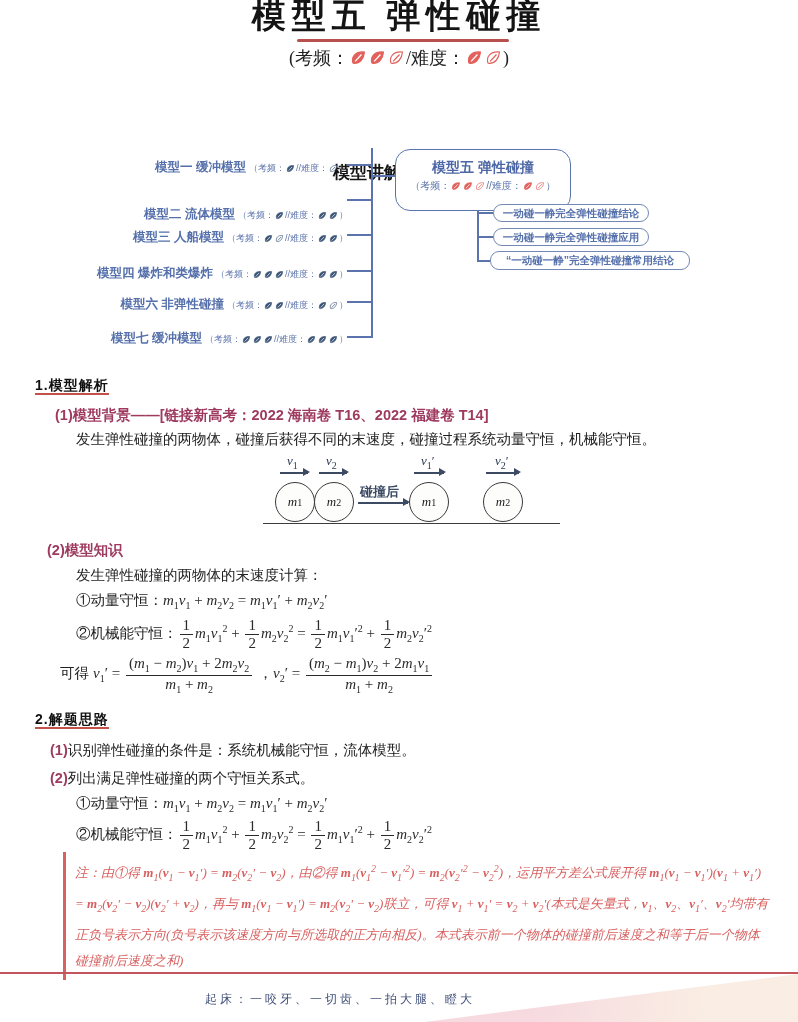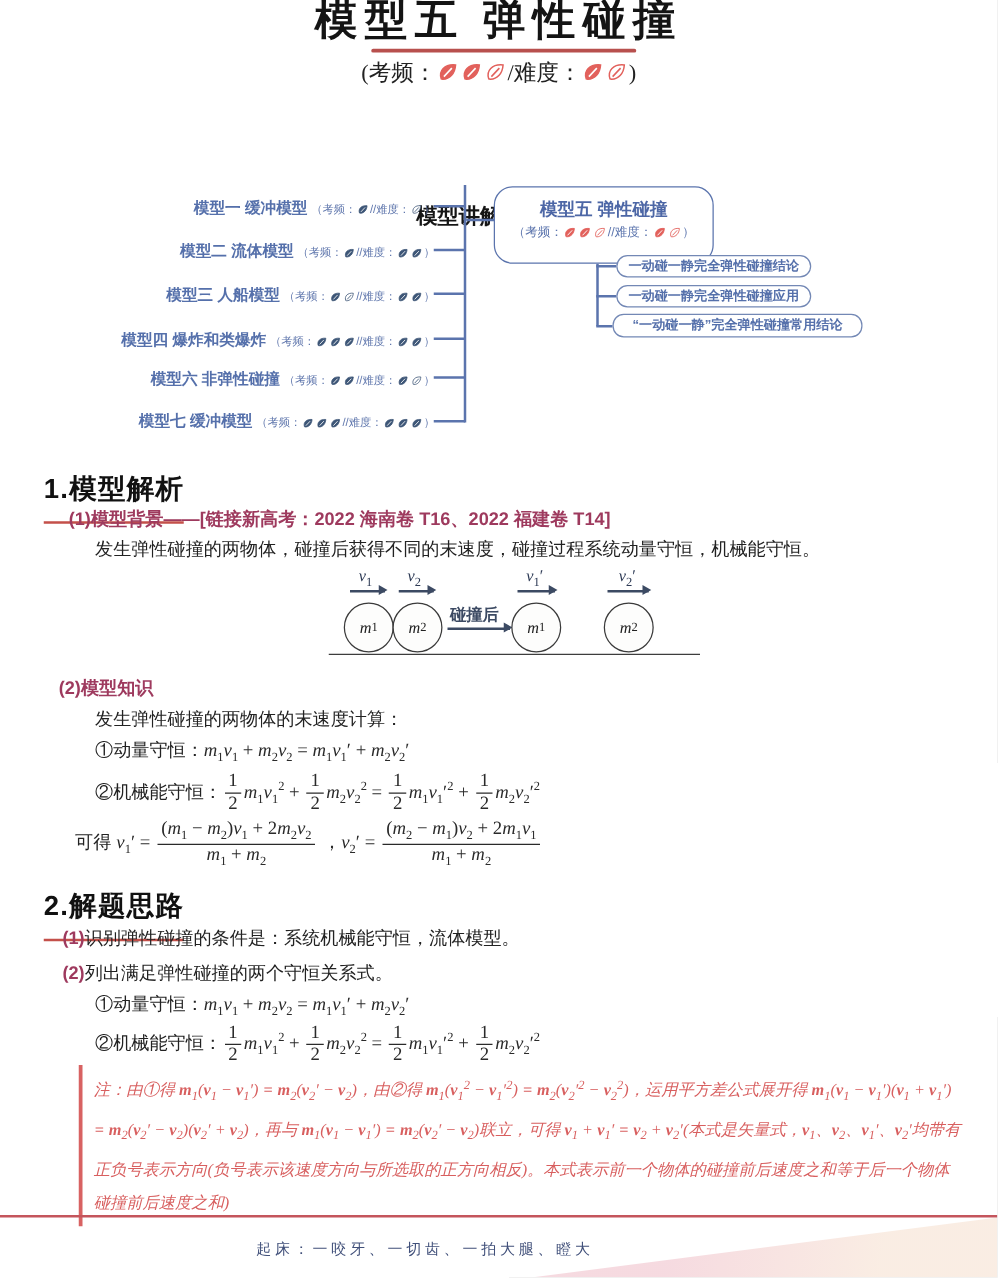--- a/index.html
+++ b/index.html
@@ -25,22 +25,22 @@
   #mm-main-box{left:395px;top:149px;width:176px;height:62px;border:1.6px solid #5b74ad;
                border-radius:15px;background:#fff;text-align:center;box-sizing:border-box;}
   #mm-main-title{margin-top:9px;font-size:14px;font-weight:bold;color:#4d67a6;}
   #mm-main-rating{font-size:10px;color:#5b74ad;margin-top:2px;}
   #mm-main-rating .leaf{width:10px;height:10px;}
   .mm-sub{position:absolute;border:1.3px solid #7388b5;border-radius:9px;background:#fff;
           text-align:center;box-sizing:border-box;font-weight:bold;color:#5570ab;
           white-space:nowrap;overflow:hidden;}
 
   
-  .sec-head{font-size:22px;font-weight:bold;color:#111;border-bottom:2.4px solid #c4504a;
-            padding-bottom:14px;letter-spacing:1px;}
+  .sec-head{font-size:14px;font-weight:bold;color:#111;border-bottom:2.4px solid #c4504a;
+            padding-bottom:0;letter-spacing:1px;}
   .rose{color:#9e3a5e;font-weight:bold;}
   .body-text{font-size:14.5px;color:#222;}
   .math{font-family:"Liberation Serif",serif;font-size:15px;color:#2a2a2a;}
   .math i{font-family:"Liberation Serif",serif;}
   sub{font-size:10px;}
   sup{font-size:10px;}
   .fr{display:inline-flex;flex-direction:column;vertical-align:middle;text-align:center;
       line-height:1.15;margin:0 2px;}
   .fr > span:first-child{border-bottom:1px solid #2a2a2a;padding:0 3px;}
   .fr > span:last-child{padding:0 3px;}
@@ -98,21 +98,21 @@
 
   <div class="abs" id="mm-title">模型讲解</div>
   <div id="mm-left">
       <div class="mm-row" style="top: 157px;"><span class="mm-label">模型一 缓冲模型</span><span class="mm-rating">（考频：<svg class="leaf" viewBox="0 0 20 20">
             <path d="M3.5 16.5 C1 9 6.5 2.5 17 3.5 C16.5 11.5 11.5 17 5 16.9 Z" fill="#3d5677" stroke="#3d5677" stroke-width="1.4"></path>
             <path d="M13.5 6.5 L6 14.5" stroke="#fff" stroke-width="1.5" fill="none"></path>
           </svg>//难度：<svg class="leaf" viewBox="0 0 20 20">
             <path d="M3.5 16.5 C1 9 6.5 2.5 17 3.5 C16.5 11.5 11.5 17 5 16.9 Z" fill="#fff" stroke="#3d5677" stroke-width="1.4"></path>
             <path d="M13.5 6.5 L6 14.5" stroke="#3d5677" stroke-width="1.5" fill="none"></path>
           </svg>）</span></div>
-      <div class="mm-row" style="top: 192px;"><span class="mm-label">模型二 流体模型</span><span class="mm-rating">（考频：<svg class="leaf" viewBox="0 0 20 20">
+      <div class="mm-row" style="top: 204px;"><span class="mm-label">模型二 流体模型</span><span class="mm-rating">（考频：<svg class="leaf" viewBox="0 0 20 20">
             <path d="M3.5 16.5 C1 9 6.5 2.5 17 3.5 C16.5 11.5 11.5 17 5 16.9 Z" fill="#3d5677" stroke="#3d5677" stroke-width="1.4"></path>
             <path d="M13.5 6.5 L6 14.5" stroke="#fff" stroke-width="1.5" fill="none"></path>
           </svg>//难度：<svg class="leaf" viewBox="0 0 20 20">
             <path d="M3.5 16.5 C1 9 6.5 2.5 17 3.5 C16.5 11.5 11.5 17 5 16.9 Z" fill="#3d5677" stroke="#3d5677" stroke-width="1.4"></path>
             <path d="M13.5 6.5 L6 14.5" stroke="#fff" stroke-width="1.5" fill="none"></path>
           </svg><svg class="leaf" viewBox="0 0 20 20">
             <path d="M3.5 16.5 C1 9 6.5 2.5 17 3.5 C16.5 11.5 11.5 17 5 16.9 Z" fill="#3d5677" stroke="#3d5677" stroke-width="1.4"></path>
             <path d="M13.5 6.5 L6 14.5" stroke="#fff" stroke-width="1.5" fill="none"></path>
           </svg>）</span></div>
       <div class="mm-row" style="top: 227px;"><span class="mm-label">模型三 人船模型</span><span class="mm-rating">（考频：<svg class="leaf" viewBox="0 0 20 20">

